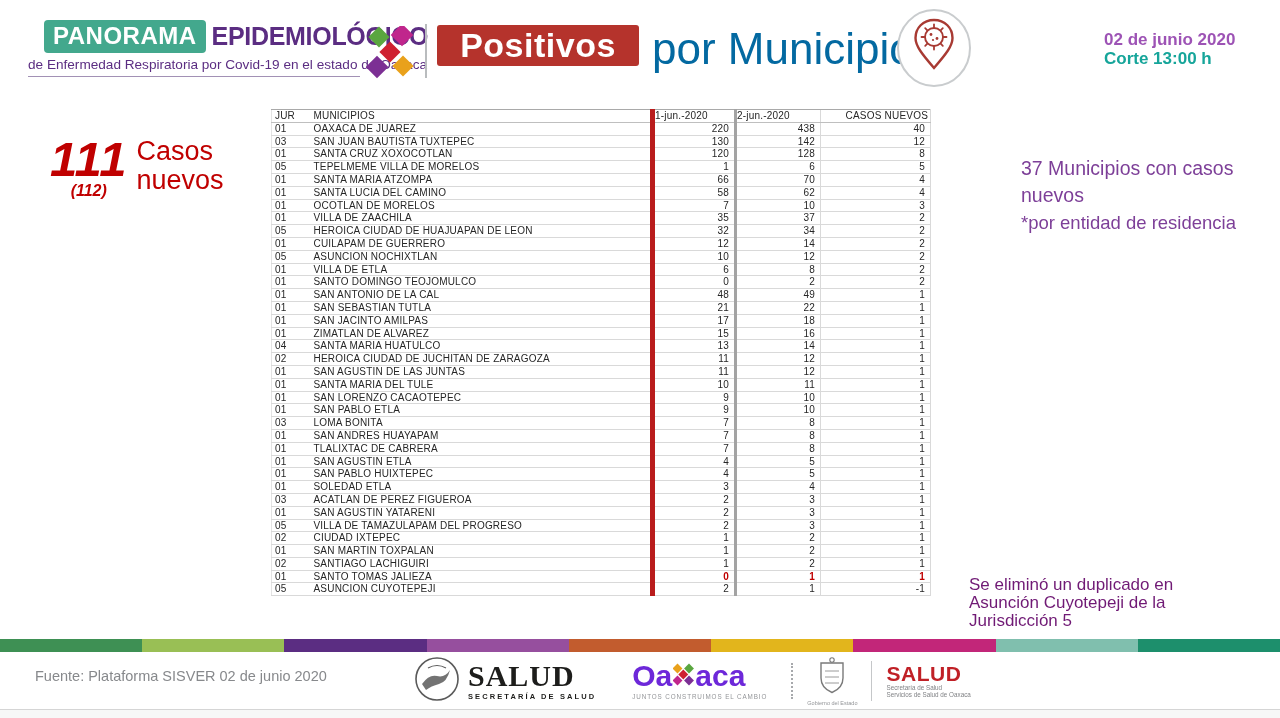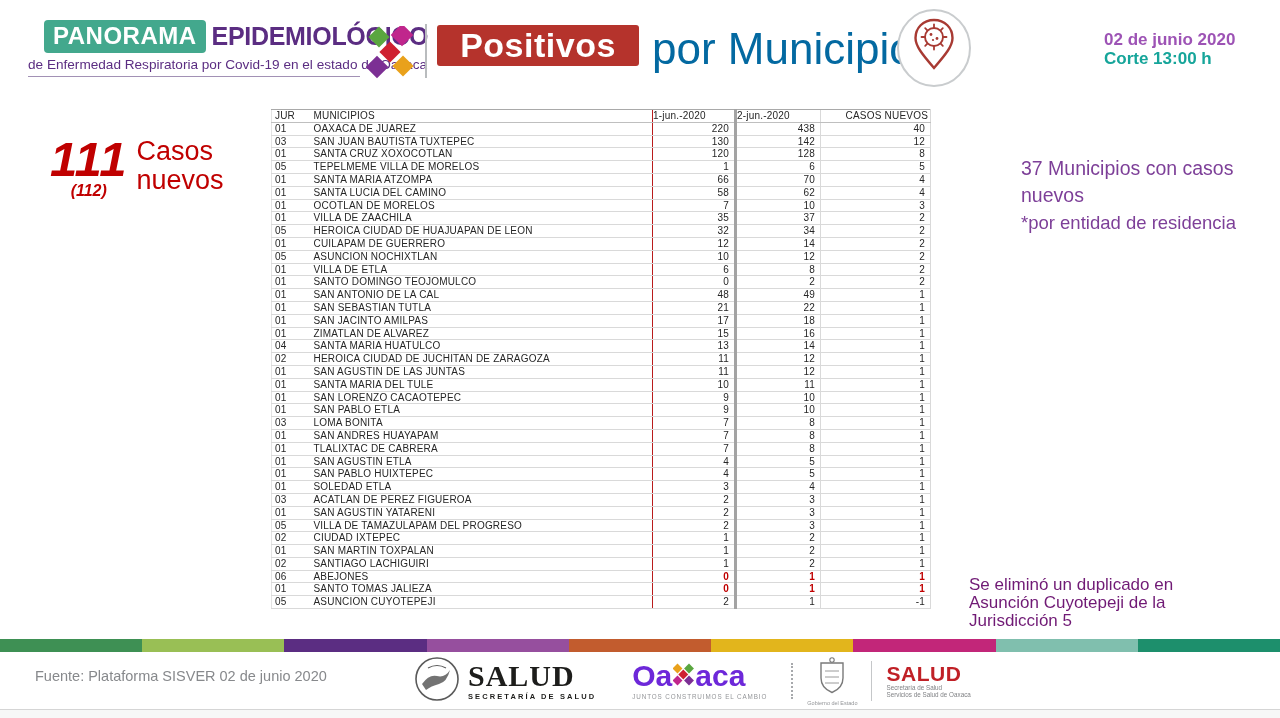--- a/index.html
+++ b/index.html
@@ -40,21 +40,21 @@
     font-size:17px;line-height:18px;}
   
   .muni-table{position:absolute;left:271px;top:109px;width:659px;border-collapse:collapse;
     table-layout:fixed;font-size:10px;color:#262626;}
   .muni-table th,.muni-table td{padding:1px 0 0 0;line-height:10.8px;overflow:hidden;
     white-space:nowrap;border-top:1px solid #d9d9d9;border-bottom:1px solid #d9d9d9;
     font-weight:normal;text-align:left;letter-spacing:.2px;}
   .muni-table thead th{border-top:1.5px solid #a9a9a9;border-bottom:1px solid #bfbfbf;}
   .col-jur{border-left:1px solid #e3e3e3;padding-left:3px !important;}
   .col-muni{padding-left:5px !important;}
-  .col-n1{border-left:1px solid #b91c1c;}
+  .col-n1{border-left:5px solid #b91c1c;}
   .col-n2{border-left:3px solid #a3a3a3;}
   .col-n3{border-left:1px solid #d9d9d9;border-right:1px solid #d9d9d9;}
   .muni-table td.num{text-align:right;padding-right:5px;}
   .muni-table th.h-right{text-align:right;padding-right:2px;}
   .muni-table tr.red td.num{color:#c00000;font-weight:bold;}
   
   .stripe{position:absolute;left:0;top:639px;width:1280px;height:13px;display:flex;}
   .stripe div{flex:1;height:13px;}
   .fuente{position:absolute;left:35px;top:668px;font-size:14.5px;color:#87898c;}
   .footer-logos{position:absolute;left:414px;top:655px;height:52px;display:flex;
@@ -432,27 +432,20 @@
       </tr>
 
       <tr>
         <td class="col-jur">02</td>
         <td class="col-muni">SANTIAGO LACHIGUIRI</td>
         <td class="col-n1 num">1</td>
         <td class="col-n2 num">2</td>
         <td class="col-n3 num">1</td>
       </tr>
 
-      <tr class="red">
-        <td class="col-jur">06</td>
-        <td class="col-muni">ABEJONES</td>
-        <td class="col-n1 num">0</td>
-        <td class="col-n2 num">1</td>
-        <td class="col-n3 num">1</td>
-      </tr>
 
       <tr class="red">
         <td class="col-jur">01</td>
         <td class="col-muni">SANTO TOMAS JALIEZA</td>
         <td class="col-n1 num">0</td>
         <td class="col-n2 num">1</td>
         <td class="col-n3 num">1</td>
       </tr>
 
       <tr>

